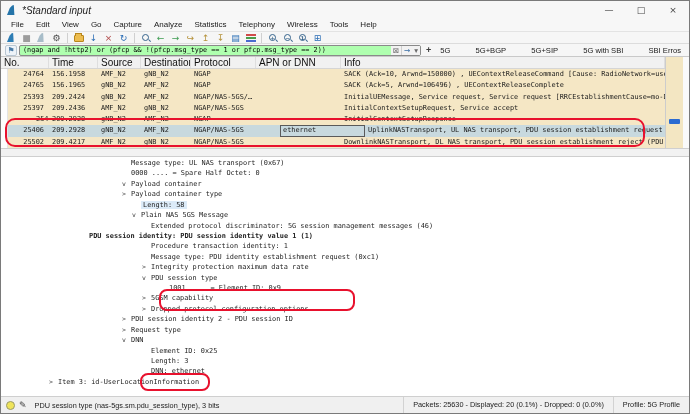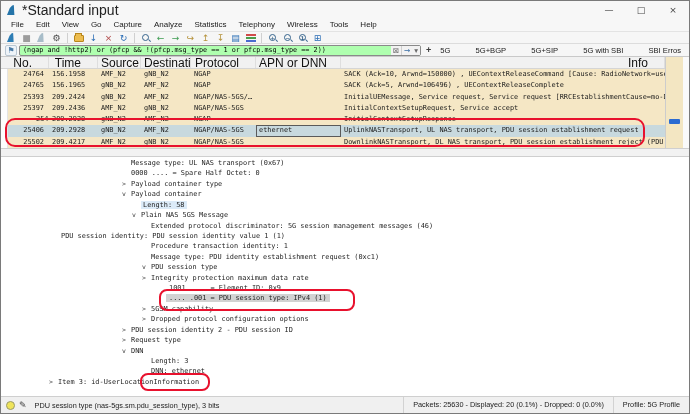--- a/index.html
+++ b/index.html
@@ -5,21 +5,21 @@
   * { margin:0; padding:0; box-sizing:border-box; }
   html,body { width:690px; height:414px; overflow:hidden; background:#e8e8e8;
               font-family:"Liberation Sans", sans-serif; }
   .window { width:690px; height:414px; border:1px solid #7a7a7a; background:#ffffff;
             position:relative; display:flex; flex-direction:column; }
 
   
   .titlebar { height:18px; background:#f7f7f7; display:flex; align-items:center; flex:0 0 auto; }
   .app-fin { width:10px; height:10px; margin:0 5px 0 6px; background:#2574a9;
              clip-path:polygon(0 100%, 28% 30%, 52% 4%, 68% 0, 74% 100%); }
-  .title-text { font-size:14px; color:#222; flex:1 1 auto; }
+  .title-text { font-size:10px; color:#222; flex:1 1 auto;font-style:italic; }
   .win-btns { display:flex; height:100%; }
   .win-btn { width:32px; display:flex; align-items:center; justify-content:center;
              font-size:9px; color:#444; font-family:"DejaVu Sans", sans-serif; }
 
   
   .menubar { height:12px; background:#f7f7f7; display:flex; align-items:center;
              padding-left:4px; flex:0 0 auto; }
   .menu-item { font-size:8px; color:#1a1a1a; padding:0 6px; line-height:12px; }
 
   
@@ -56,22 +56,22 @@
   .filter-ctl { font-family:"DejaVu Sans", sans-serif; font-size:7.5px; color:#6a6a6a;
                 padding:0 2px; background:#f2f2f2; height:100%; display:flex; align-items:center; }
   .filter-apply { color:#3a6ea5; border-left:1px solid #cfcfcf; }
   .filter-add { font-size:9px; color:#3a3a3a; padding:0 3px; font-weight:bold; }
   .fshort { font-size:7.6px; color:#1a1a1a; padding:0 4px; white-space:nowrap; }
 
   
   .plist { flex:0 0 auto; height:91px; display:flex; position:relative; }
   .plist-main { width:664px; display:flex; flex-direction:column; }
   .phead { height:12px; background:#f1f1f1; border-bottom:1px solid #d5d5d5; display:flex; }
-  .phead .hc { font-size:12px; color:#111; padding:0 16px 0 3px; line-height:12px;
-               border-right:1px solid #dedede; overflow:hidden; white-space:nowrap;text-align:right; }
+  .phead .hc { font-size:10px; color:#111; padding:0 16px 0 3px; line-height:12px;
+               border-right:1px solid #dedede; overflow:hidden; white-space:nowrap; }
   .prow { height:11.28px; display:flex; background:var(--row-bg);
           font-family:"DejaVu Sans Mono", monospace; font-size:6.9px; color:#1a1a1a; }
   .prow.sel { background:var(--row-sel-bg); }
   .pc { line-height:11.28px; white-space:nowrap; overflow:hidden; padding-left:3px; }
   .pc.num { text-align:right; padding-right:5px; padding-left:0; }
   .gut { width:7px; background:#fdfdfd; border-right:1px solid #e4e4e4; flex:0 0 auto; }
   .cellbox { outline:1px solid #5a5a5a; outline-offset:-1px; }
   .pscroll { width:18px; background:#f3e6c2; border-left:1px solid #cccccc; position:relative; }
   .pscroll .thumb { position:absolute; left:3px; right:3px; top:62px; height:5px;
                     background:var(--thumb-blue); border-radius:1px; }
@@ -262,21 +262,21 @@
             <div class="pc " style="flex: 0 0 85px;"></div>
             <div class="pc " style="flex: 1 1 auto;">InitialContextSetupResponse</div>
           </div>
           <div class="prow sel">
             <div class="gut"></div>
             <div class="pc num" style="flex: 0 0 41px;">25406</div>
             <div class="pc " style="flex: 0 0 49px;">209.2928</div>
             <div class="pc " style="flex: 0 0 43px;">gNB_N2</div>
             <div class="pc " style="flex: 0 0 50px;">AMF_N2</div>
             <div class="pc " style="flex: 0 0 65px;">NGAP/NAS-5GS</div>
-            <div class="pc cellbox" style="flex: 0 0 85px;">ethernet</div>
+            <div class="pc cellbox" style="flex: 0 0 85px; margin-left: 24px;">ethernet</div>
             <div class="pc " style="flex: 1 1 auto;">UplinkNASTransport, UL NAS transport, PDU session establishment request</div>
           </div>
           <div class="prow">
             <div class="gut"></div>
             <div class="pc num" style="flex: 0 0 41px;">25502</div>
             <div class="pc " style="flex: 0 0 49px;">209.4217</div>
             <div class="pc " style="flex: 0 0 43px;">AMF_N2</div>
             <div class="pc " style="flex: 0 0 50px;">gNB_N2</div>
             <div class="pc " style="flex: 0 0 65px;">NGAP/NAS-5GS</div>
             <div class="pc " style="flex: 0 0 85px;"></div>
@@ -288,37 +288,37 @@
       <div class="thumb"></div>
     </div>
     <div class="pscroll-edge"></div>
   </div>
 
   <div class="splitter"></div>
 
   <div class="details" id="details">
       <div class="dline" style="padding-left: 130px;"><span>Message type: UL NAS transport (0x67)</span></div>
       <div class="dline" style="padding-left: 130px;"><span>0000 .... = Spare Half Octet: 0</span></div>
+      <div class="dline" style="padding-left: 130px;"><span class="tarrow">v</span><span>Payload container</span></div>
       <div class="dline" style="padding-left: 130px;"><span class="tarrow">&gt;</span><span>Payload container type</span></div>
-      <div class="dline" style="padding-left: 130px;"><span class="tarrow">v</span><span>Payload container</span></div>
       <div class="dline" style="padding-left: 140px;"><span class="hl-blue">Length: 58</span></div>
       <div class="dline" style="padding-left: 140px;"><span class="tarrow">v</span><span>Plain NAS 5GS Message</span></div>
       <div class="dline" style="padding-left: 150px;"><span>Extended protocol discriminator: 5G session management messages (46)</span></div>
-      <div class="dline" style="padding-left: 60px;"><span>PDU session identity: PDU session identity value 1 (1)</span></div>
+      <div class="dline" style="padding-left: 88px; font-weight: bold;"><span>PDU session identity: PDU session identity value 1 (1)</span></div>
       <div class="dline" style="padding-left: 150px;"><span>Procedure transaction identity: 1</span></div>
       <div class="dline" style="padding-left: 150px;"><span>Message type: PDU identity establishment request (0xc1)</span></div>
+      <div class="dline" style="padding-left: 150px;"><span class="tarrow">&gt;</span><span>Integrity protection maximum data rate</span></div>
       <div class="dline" style="padding-left: 150px;"><span class="tarrow">v</span><span>PDU session type</span></div>
-      <div class="dline" style="padding-left: 150px;"><span class="tarrow">&gt;</span><span>Integrity protection maximum data rate</span></div>
       <div class="dline" style="padding-left: 168px;"><span>1001 .... = Element ID: 0x9</span></div>
-      <div class="dline" style="padding-left: 168px;"><span class="hl-gray">.... .001 = PDU session type: IPv4 (1)</span></div>
       <div class="dline" style="padding-left: 150px;"><span class="tarrow">&gt;</span><span>5GSM capability</span></div>
       <div class="dline" style="padding-left: 150px;"><span class="tarrow">&gt;</span><span>Dropped protocol configuration options</span></div>
       <div class="dline" style="padding-left: 130px;"><span class="tarrow">&gt;</span><span>PDU session identity 2 - PDU session ID</span></div>
       <div class="dline" style="padding-left: 130px;"><span class="tarrow">&gt;</span><span>Request type</span></div>
       <div class="dline" style="padding-left: 130px;"><span class="tarrow">v</span><span>DNN</span></div>
+      <div class="dline" style="padding-left: 150px;"><span>Element ID: 0x25</span></div>
       <div class="dline" style="padding-left: 150px;"><span>Length: 3</span></div>
       <div class="dline" style="padding-left: 150px;"><span>DNN: ethernet</span></div>
       <div class="dline" style="padding-left: 57px;"><span class="tarrow">&gt;</span><span>Item 3: id-UserLocationInformation</span></div>
     </div>
 
   <div class="statusbar">
     <div class="expert-dot"></div>
     <div class="pencil">✎</div>
     <div class="sb-left">PDU session type (nas-5gs.sm.pdu_session_type), 3 bits</div>
     <div class="sb-mid">Packets: 25630 - Displayed: 20 (0.1%) - Dropped: 0 (0.0%)</div>

